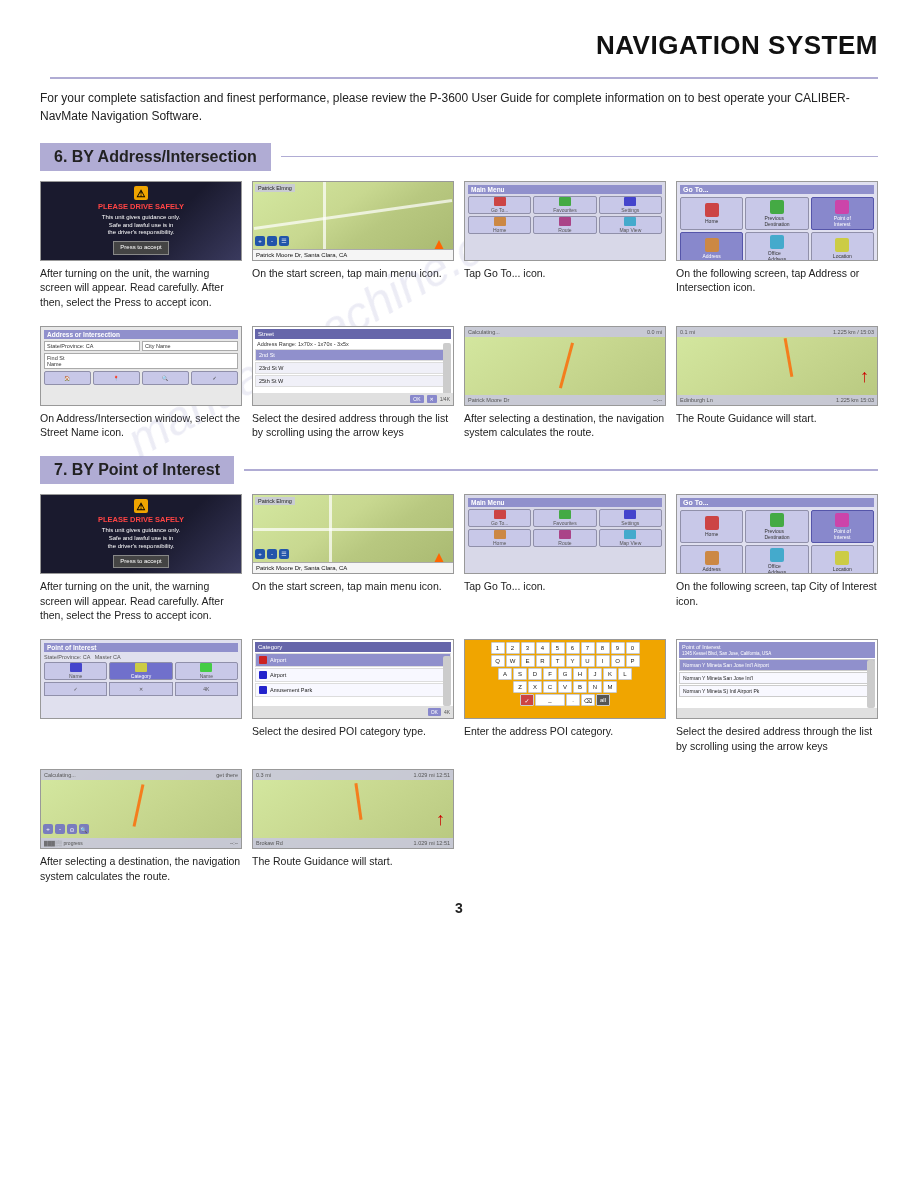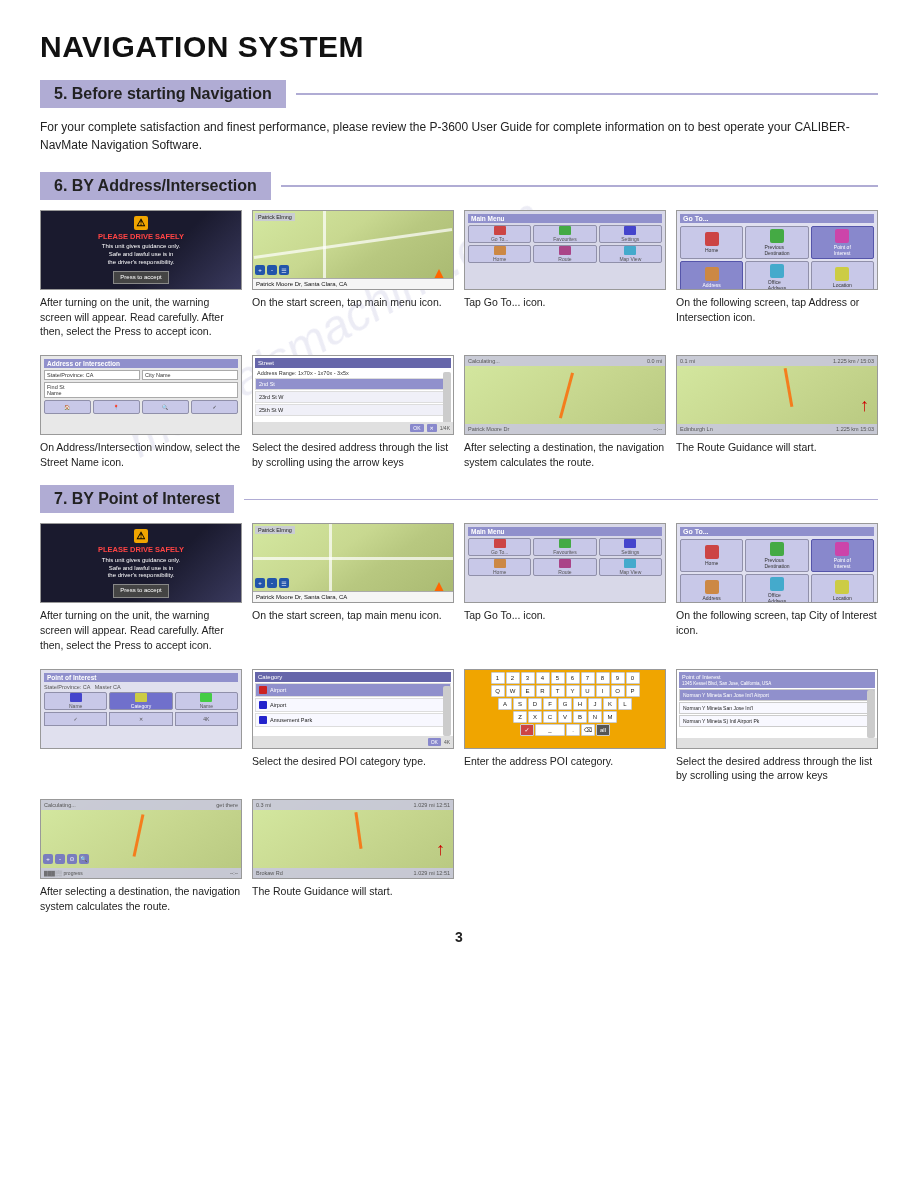--- a/index.html
+++ b/index.html
@@ -6,25 +6,26 @@
     body {
       font-family: Arial, sans-serif;
       background: #fff;
       color: #222;
       width: 918px;
       min-height: 1188px;
       padding: 30px 40px;
       font-size: 12px;
     }
     h1.main-title {
-      font-size: 30px;
+      font-size: 26px;
       font-weight: 900;
       color: #111;
       margin-bottom: 16px;
       letter-spacing: 0.5px;
+      text-align: right;
     }
     .section-header {
       background: #b0acd4;
       padding: 5px 14px;
       font-size: 16px;
       font-weight: bold;
       color: #222;
       display: inline-block;
       margin-bottom: 10px;
       margin-top: 6px;
@@ -507,21 +508,20 @@
     }
   </style>
 </head>
 <body>
 
 <div class="watermark">manualsmachine.com</div>
 
 <h1 class="main-title">NAVIGATION SYSTEM</h1>
 
 <div class="section-header-row">
-  <div class="section-header">5. Before starting Navigation</div>
   <div class="section-line"></div>
 </div>
 
 <p class="intro-text">For your complete satisfaction and finest performance, please review the P-3600 User Guide for complete information on to best operate your CALIBER-NavMate Navigation Software.</p>
 
 <div class="section-header-row">
   <div class="section-header">6. BY Address/Intersection</div>
   <div class="section-line"></div>
 </div>
 

